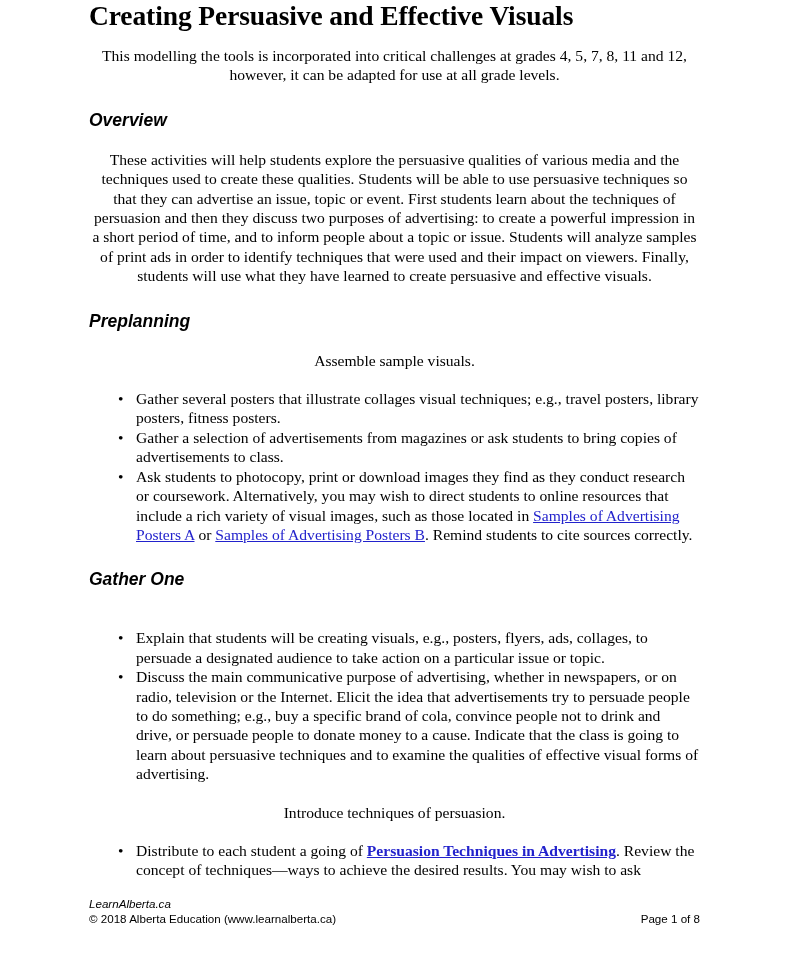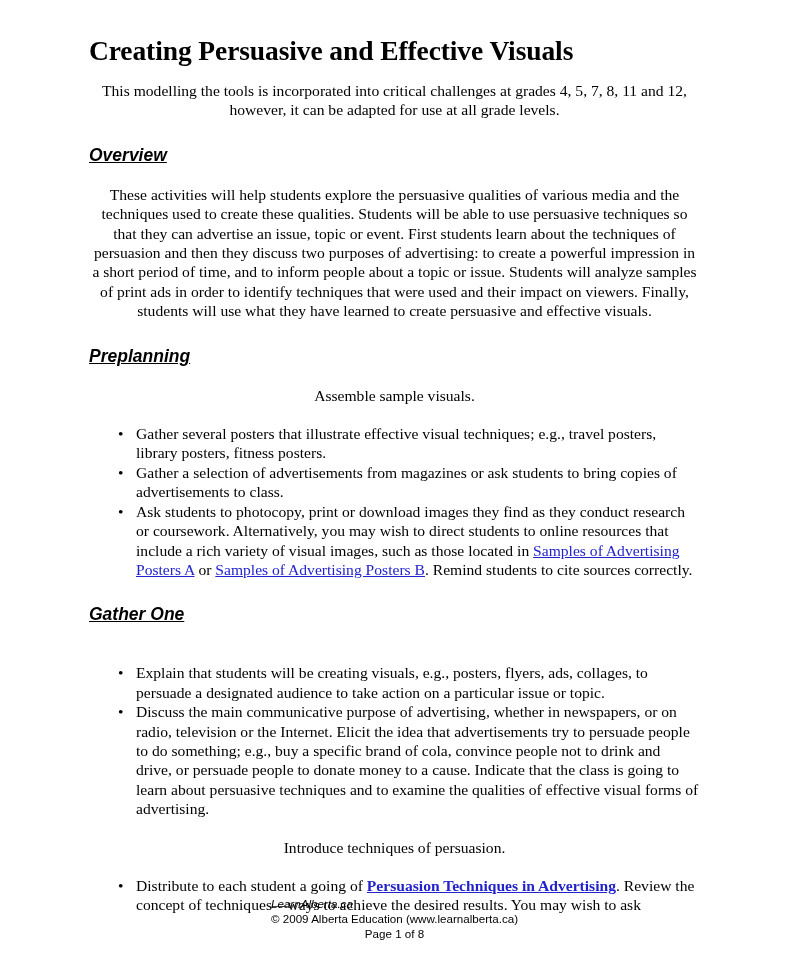--- a/index.html
+++ b/index.html
@@ -28,40 +28,38 @@
   }
 
   
   .doc-title {
     font-family: "Liberation Serif", "DejaVu Serif", serif;
     font-weight: bold;
     font-size: 27.5px;
     line-height: 32px;
     letter-spacing: -0.1px;
     margin: 0;
-    padding-top: 35px;
   }
 
   
   .para {
     font-size: 15.6px;
     line-height: 19.4px;
     margin: 0;
     text-align: center;
   }
 
   
   .section-heading {
     font-family: "Liberation Sans", "DejaVu Sans", sans-serif;
     font-weight: bold;
     font-style: italic;
     font-size: 17.5px;
     line-height: 21px;
     margin: 0;
-    text-decoration: underline;
   }
 
   .sp-before-overview { height: 25px; }
   .sp-after-overview  { height: 19px; }
   .sp-before-preplan  { height: 25px; }
   .sp-after-preplan   { height: 19px; }
   .sp-before-session  { height: 25px; }
   .sp-after-session   { height: 19px; }
   .sp-sm { height: 14px; }
   .sp-md { height: 19px; }
@@ -104,22 +102,21 @@
     top: 897px;
     width: 611px;
     font-family: "Liberation Sans", "DejaVu Sans", sans-serif;
     font-size: 11.6px;
     line-height: 14.5px;
     color: #000000;
   }
   .footer-row {
     display: flex;
     justify-content: space-between;
-    align-items: center;
-    flex-direction: column;
+    align-items: flex-end;
   }
   .footer-left { text-align: left; }
   .footer-site { font-style: italic; }
   .footer-copy { font-style: normal; }
   .footer-right { text-align: right; white-space: nowrap; padding-top: 1px; }
 </style>
 </head>
 <body>
 
 <div class="page">
@@ -135,21 +132,21 @@
     <div class="sp-after-overview"></div>
     <p class="para">These activities will help students explore the persuasive qualities of various media and the techniques used to create these qualities. Students will be able to use persuasive techniques so that they can advertise an issue, topic or event. First students learn about the techniques of persuasion and then they discuss two purposes of advertising: to create a powerful impression in a short period of time, and to inform people about a topic or issue. Students will analyze samples of print ads in order to identify techniques that were used and their impact on viewers. Finally, students will use what they have learned to create persuasive and effective visuals.</p>
 
     <div class="sp-before-preplan"></div>
     <h2 class="section-heading">Preplanning</h2>
     <div class="sp-after-preplan"></div>
     <p class="para">Assemble sample visuals.</p>
 
     <div class="sp-md"></div>
     <ul class="bullets">
-        <li><span class="bullet-glyph">•</span><span>Gather several posters that illustrate effective visual techniques; e.g., travel posters, library posters, fitness posters.</span></li>
+        <li><span class="bullet-glyph">•</span><span>Gather several posters that illustrate collages visual techniques; e.g., travel posters, library posters, fitness posters.</span></li>
         <li><span class="bullet-glyph">•</span><span>Gather a selection of advertisements from magazines or ask students to bring copies of advertisements to class.</span></li>
         <li><span class="bullet-glyph">•</span><span>Ask students to photocopy, print or download images they find as they conduct research or coursework. Alternatively, you may wish to direct students to online resources that include a rich variety of visual images, such as those located in </span><a class="doclink" href="#">Samples of Advertising Posters A</a><span> or </span><a class="doclink" href="#">Samples of Advertising Posters B</a><span>. Remind students to cite sources correctly.</span></li>
       </ul>
 
     <div class="sp-before-session"></div>
     <h2 class="section-heading">Gather One</h2>
     <div class="sp-after-session"></div>
 
     <div class="sp-md"></div>
     <ul class="bullets">
@@ -164,18 +161,18 @@
     <ul class="bullets">
         <li><span class="bullet-glyph">•</span><span>Distribute to each student a going of </span><a class="doclink bold" href="#">Persuasion Techniques in Advertising</a><span>. Review the concept of techniques—ways to achieve the desired results. You may wish to ask</span></li>
       </ul>
 
   </div>
 
   <div class="footer">
     <div class="footer-row">
       <div class="footer-left">
         <div class="footer-site">LearnAlberta.ca</div>
-        <div class="footer-copy">© 2009 Alberta Education (www.learnalberta.ca)</div>
+        <div class="footer-copy">© 2018 Alberta Education (www.learnalberta.ca)</div>
       </div>
       <div class="footer-right">Page 1 of 8</div>
     </div>
   </div>
 </div>
 
 </body></html>

